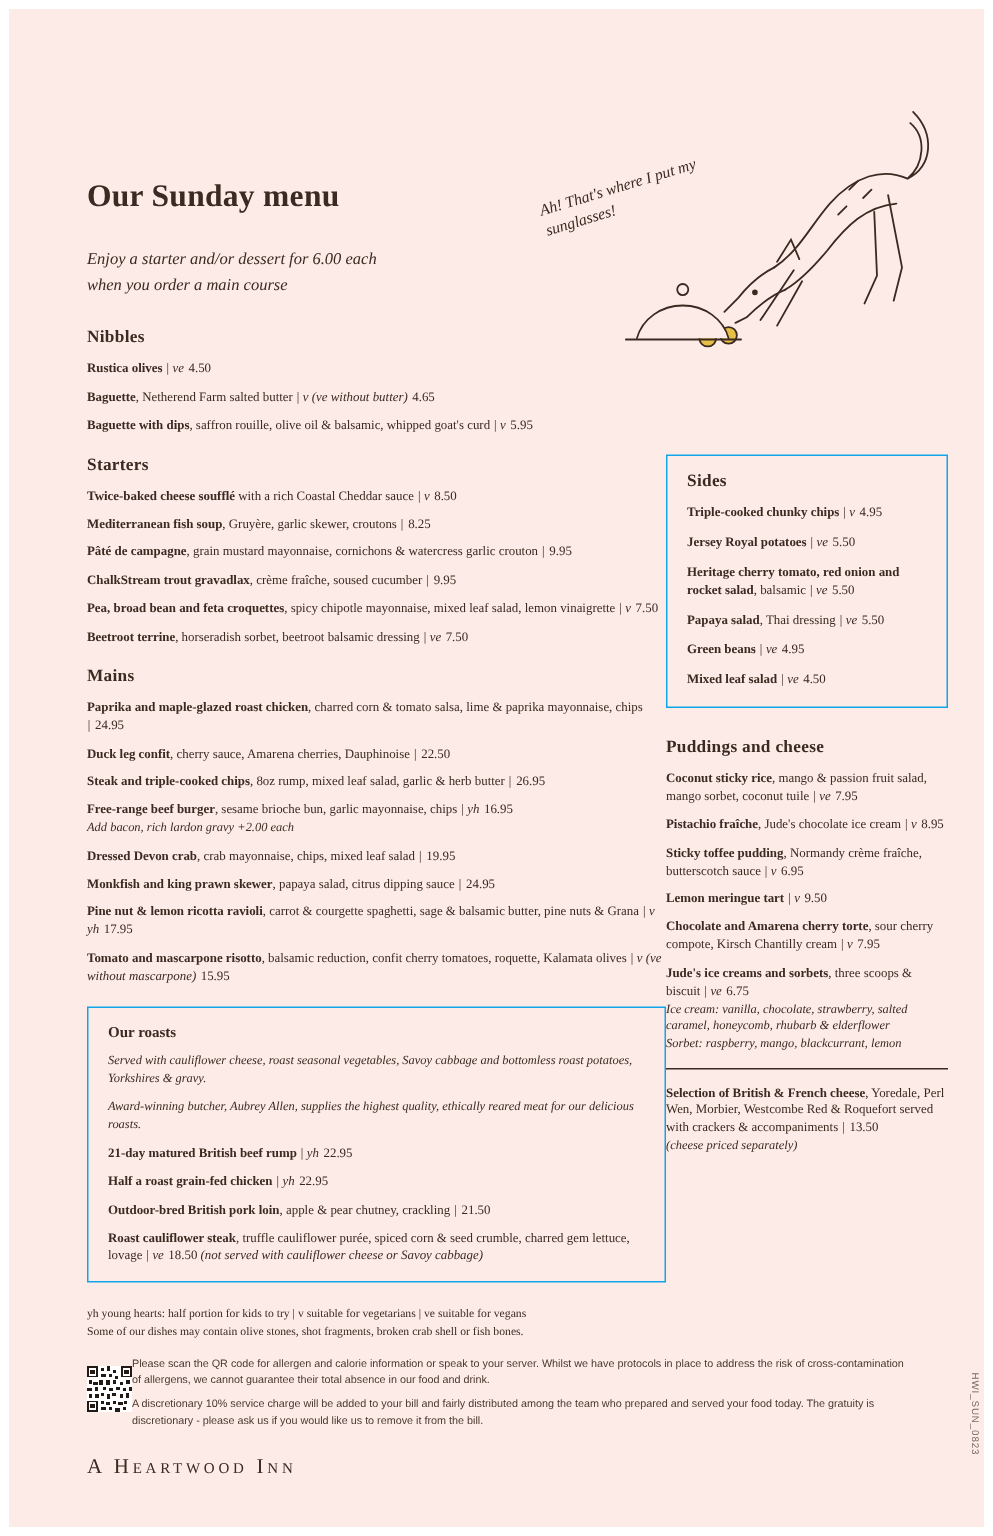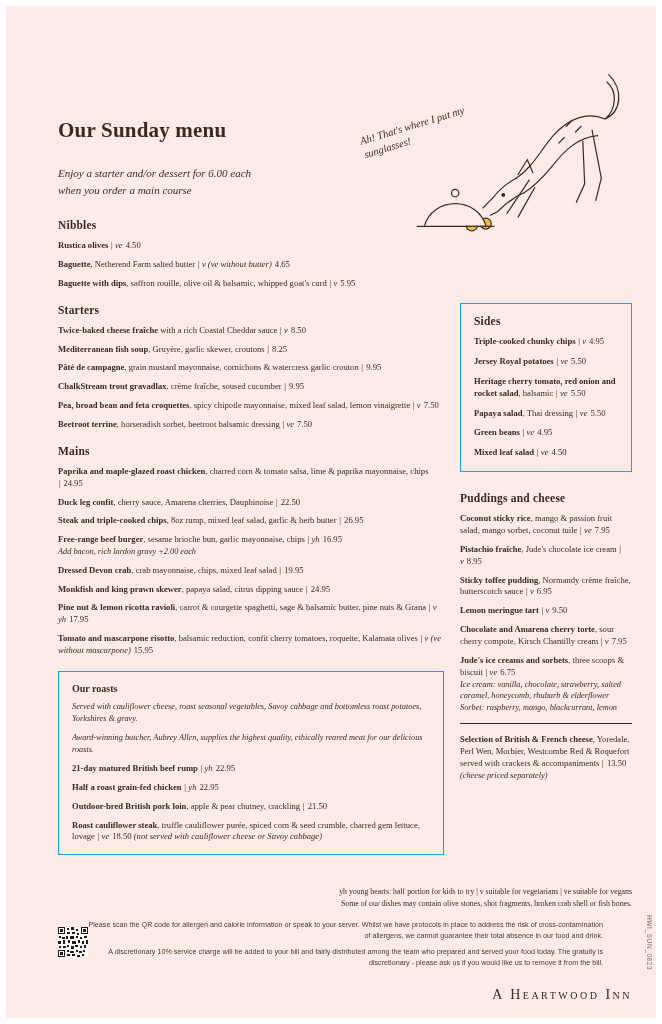--- a/index.html
+++ b/index.html
@@ -5,21 +5,21 @@
   * { margin:0; padding:0; box-sizing:border-box; }
   html,body { background:#ffffff; }
   body { font-family:"Liberation Serif", serif; color:#3a2a21; }
   .page { position:relative; width:650px; height:1012px; margin:6px auto; background:#fcebe6; overflow:hidden; }
   .content { padding:112px 24px 0 52px; }
 
   .title { font-size:21px; font-weight:700; margin-bottom:22px; letter-spacing:.2px; }
   .subtitle { font-style:italic; font-size:11px; line-height:1.55; }
   .subtitle span { display:block; }
 
-  .columns { display:flex; gap:16px; margin-top:20px; }
+  .columns { display:flex; margin-top:20px; }
   .col-left { width:386px; flex:none; }
   .col-right { flex:1; min-width:0; }
 
   .menu-section { margin-bottom:14px; }
   .section-heading { font-size:11.5px; font-weight:700; margin-bottom:9px; letter-spacing:.2px; }
   .item { font-size:8.6px; line-height:1.38; margin-bottom:7px; }
   .item .name { font-weight:700; }
   .item .tag { font-style:italic; }
   .item .price { padding-left:3px; }
   .item .after { font-style:italic; }
@@ -33,21 +33,21 @@
   .divider { border:none; border-top:1px solid #3a2a21; margin:10px 0; }
 
   .roasts-box { margin-top:4px; }
   .roasts-box .box-heading { font-size:10px; font-weight:700; margin-bottom:7px; }
   .roasts-intro { font-style:italic; font-size:8.3px; line-height:1.45; margin-bottom:7px; }
 
   .illustration { position:absolute; top:52px; right:12px; width:285px; height:215px; }
   .illustration .caption { position:absolute; left:0; top:54px; width:155px; transform:rotate(-17deg); font-style:italic; font-size:10.5px; line-height:1.3; color:#3a2a21; }
   .illustration svg.fox { position:absolute; right:0; top:0; }
 
-  .footer { margin-top:32px; padding-bottom:10px;text-align:right; }
+  .footer { margin-top:16px; padding-bottom:10px; }
   .legend { font-size:7.8px; margin-bottom:3px; }
   .warning { font-size:7.8px; margin-bottom:12px; }
   .qr-row { display:flex; align-items:flex-start; width:545px; }
   .qr-text { font-family:"Liberation Sans", sans-serif; font-size:7.2px; line-height:1.5; color:#4a392f; }
   .qr-text p { margin-bottom:5px; }
   .brand { margin-top:14px; font-variant:small-caps; font-size:14px; letter-spacing:2.5px; }
   .doc-code { position:absolute; right:3px; bottom:48px; writing-mode:vertical-rl; font-size:6.5px; letter-spacing:.6px; color:#7a6a60; font-family:"Liberation Sans", sans-serif; }
 </style>
 </head>
 <body>
@@ -100,21 +100,21 @@
               <p class="item"><span class="name">Baguette</span><span class="desc">, Netherend Farm salted butter</span> <span class="tag">| v (ve without butter)</span><span class="price">4.65</span> </p>
 
               <p class="item"><span class="name">Baguette with dips</span><span class="desc">, saffron rouille, olive oil &amp; balsamic, whipped goat's curd</span> <span class="tag">| v</span><span class="price">5.95</span> </p>
             </div>
         </section>
 
         <section class="menu-section">
           <h2 class="section-heading">Starters</h2>
           <div>
 
-              <p class="item"><span class="name">Twice-baked cheese fraîche</span><span class="desc"> with a rich Coastal Cheddar sauce</span> <span class="tag">| v</span><span class="price">8.50</span> </p>
+              <p class="item"><span class="name">Twice-baked cheese soufflé</span><span class="desc"> with a rich Coastal Cheddar sauce</span> <span class="tag">| v</span><span class="price">8.50</span> </p>
 
               <p class="item"><span class="name">Mediterranean fish soup</span><span class="desc">, Gruyère, garlic skewer, croutons</span> <span class="tag">|</span><span class="price">8.25</span> </p>
 
               <p class="item"><span class="name">Pâté de campagne</span><span class="desc">, grain mustard mayonnaise, cornichons &amp; watercress garlic crouton</span> <span class="tag">|</span><span class="price">9.95</span> </p>
 
               <p class="item"><span class="name">ChalkStream trout gravadlax</span><span class="desc">, crème fraîche, soused cucumber</span> <span class="tag">|</span><span class="price">9.95</span> </p>
 
               <p class="item"><span class="name">Pea, broad bean and feta croquettes</span><span class="desc">, spicy chipotle mayonnaise, mixed leaf salad, lemon vinaigrette</span> <span class="tag">| v</span><span class="price">7.50</span> </p>
 
               <p class="item"><span class="name">Beetroot terrine</span><span class="desc">, horseradish sorbet, beetroot balsamic dressing</span> <span class="tag">| ve</span><span class="price">7.50</span> </p>

